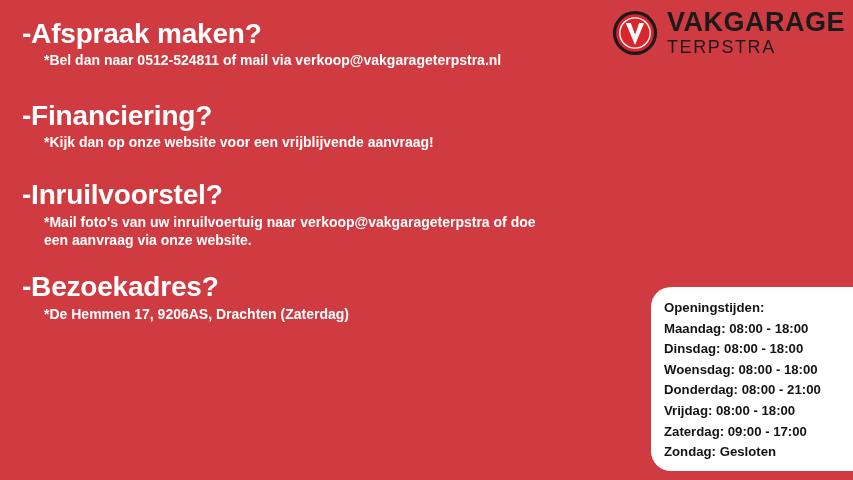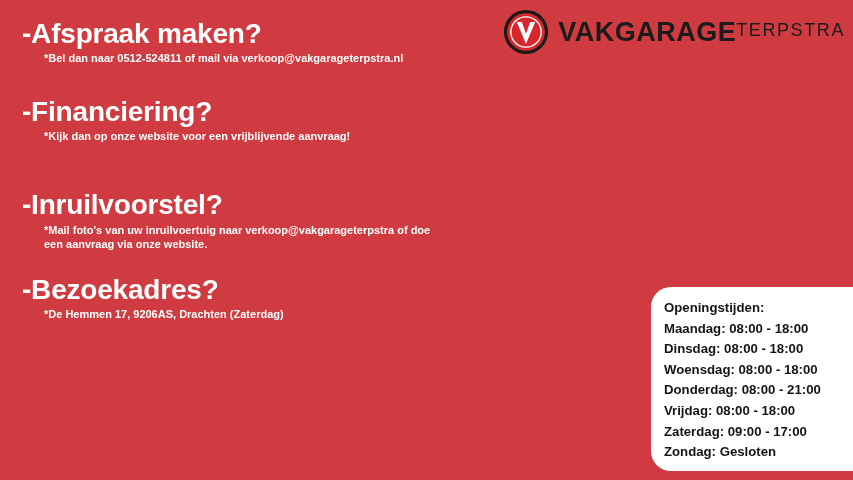--- a/index.html
+++ b/index.html
@@ -29,21 +29,21 @@
     align-items: center;
     gap: 9px;
   }
   #logo-emblem {
     width: 46px;
     height: 46px;
     flex: 0 0 auto;
   }
   #logo-words {
     display: flex;
-    flex-direction: row;
+    flex-direction: column;
     line-height: 1;
   }
   #logo-main {
     font-size: 27px;
     font-weight: bold;
     color: #1b1b1b;
     letter-spacing: 0.5px;
   }
   #logo-sub {
     font-size: 18px;
@@ -69,30 +69,30 @@
     color: #ffffff;
     line-height: 1.15;
     letter-spacing: -0.2px;
     white-space: nowrap;
   }
   .section-lines {
     margin-left: 22px;
     margin-top: 1px;
   }
   .section-line {
-    font-size: 11px;
+    font-size: 14px;
     font-weight: bold;
     color: #ffffff;
     line-height: 1.32;
     white-space: nowrap;
   }
 
   
   #sec-afspraak      { margin-bottom: 30px; }
-  #sec-financiering  { margin-bottom: 46px; }
+  #sec-financiering  { margin-bottom: 28px; }
   #sec-inruil        { margin-bottom: 22px; }
   #sec-garantie      { margin-bottom: 28px; }
   #sec-bezoekadres   { margin-bottom: 0; }
 
   
   #hours-card {
     position: absolute;
     left: 651px;
     top: 287px;
     width: 224px;

